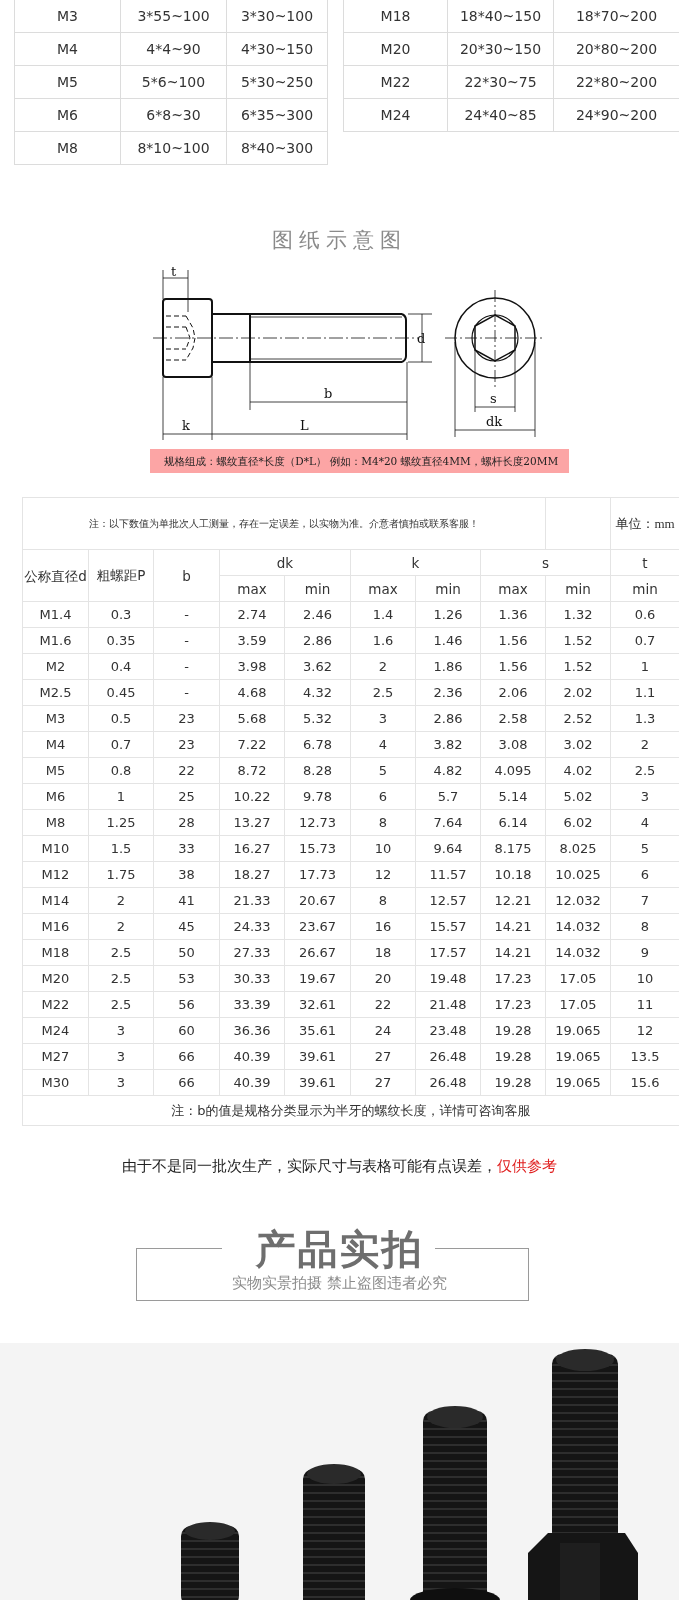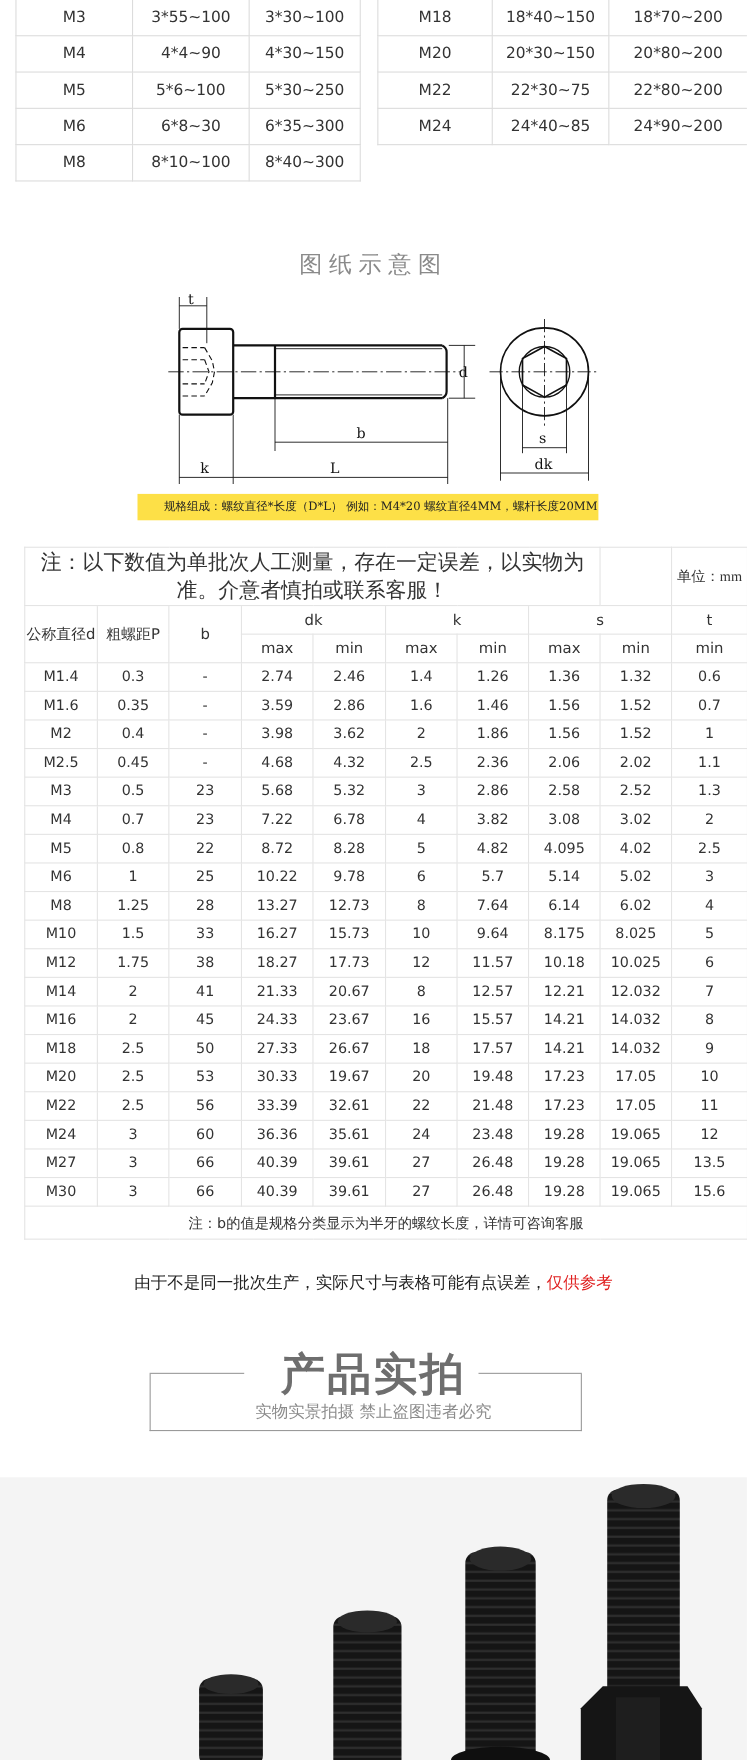--- a/index.html
+++ b/index.html
@@ -13,26 +13,26 @@
   #spec-left td:nth-child(1) { width: 106px; }
   #spec-left td:nth-child(2) { width: 106px; }
   #spec-right { left: 343px; top: -1px; width: 336px; }
   #spec-right td:nth-child(1) { width: 104px; }
   #spec-right td:nth-child(2) { width: 106px; }
   #spec-right td:nth-child(3) { border-right: none; }
 
   
   .drawing-title { position: absolute; top: 226px; left: 0; width: 679px; text-align: center; font-size: 21px; letter-spacing: 6px; color: #8a8a8a; }
   .drawing-svg { position: absolute; left: 150px; top: 262px; }
-  .caption-bar { position: absolute; left: 125px; top: 449px; width: 419px; height: 24px; background: #fde047; font-family: "DejaVu Serif", "Liberation Serif", serif; font-size: 10.5px; color: #222; line-height: 24px; padding-left: 24px; white-space: nowrap; overflow: hidden; }
+  .caption-bar { position: absolute; left: 150px; top: 449px; width: 419px; height: 24px; background: #fca5a5; font-family: "DejaVu Serif", "Liberation Serif", serif; font-size: 10.5px; color: #222; line-height: 24px; padding-left: 14px; white-space: nowrap; overflow: hidden; }
 
   
   .dim-table { position: absolute; left: 22px; top: 497px; width: 657px; border-collapse: collapse; font-family: "DejaVu Sans", sans-serif; font-size: 13px; color: #333; table-layout: fixed; }
   .dim-table td { border: 1px solid #e4e4e4; text-align: center; vertical-align: middle; height: 26px; padding: 0; }
-  .dim-table .note-cell { text-align: center; font-size: 19px; line-height: 26px; height: 52px; padding: 0 4px; }
+  .dim-table .note-cell { text-align: center; font-size: 10px; line-height: 26px; height: 52px; padding: 0 4px; }
   .dim-table .unit-cell { font-size: 13px; line-height: 26px; font-family: Liberation Serif, serif; }
   .dim-table .hdr { font-size: 13.5px; }
   .dim-table .footnote { font-size: 13px; height: 30px; }
 
   .disclaimer { position: absolute; top: 1157px; left: 0; width: 679px; text-align: center; font-size: 15px; color: #222; }
   .disclaimer .red { color: #e02020; }
 
   
   .photo-header { position: absolute; left: 136px; top: 1249px; width: 393px; height: 52px; border-left: 1px solid #9a9a9a; border-right: 1px solid #9a9a9a; border-bottom: 1px solid #9a9a9a; }
   .photo-header .line-l { position: absolute; left: -1px; top: -1px; width: 86px; border-top: 1px solid #9a9a9a; }

